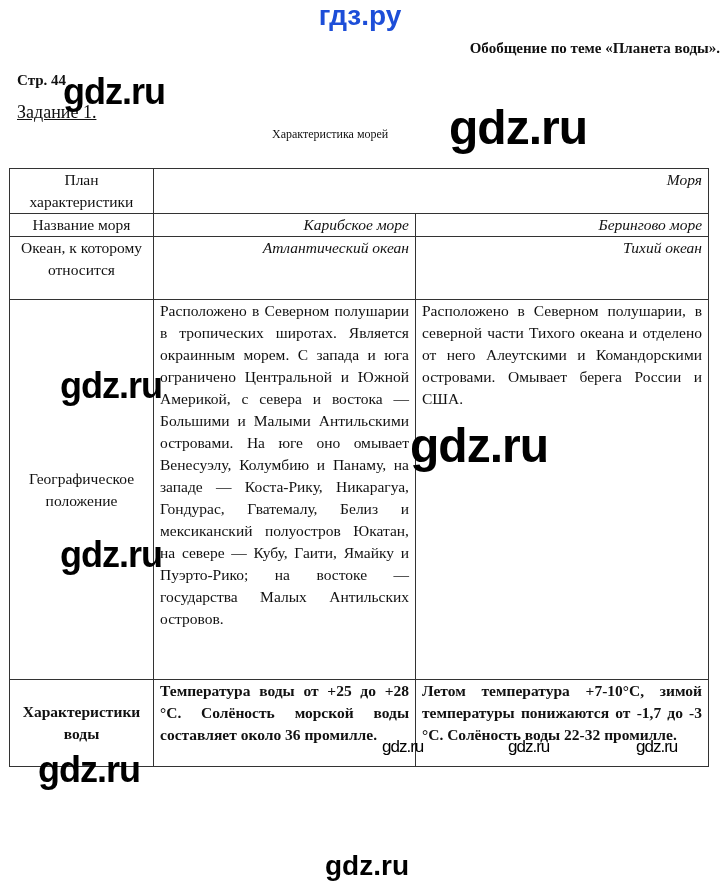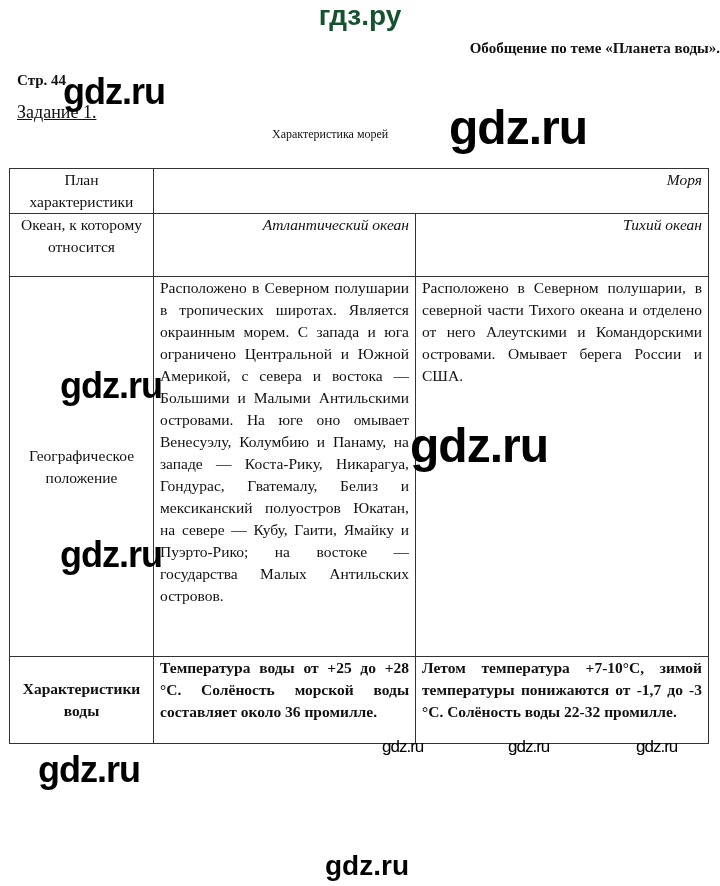--- a/index.html
+++ b/index.html
@@ -1,19 +1,19 @@
 <!DOCTYPE html>
 <html><head>
 <meta charset="utf-8">
 <style>
   html, body { margin: 0; padding: 0; background: #ffffff; }
   body { width: 720px; height: 886px; position: relative; overflow: hidden;
          font-family: "Liberation Serif", serif; color: #111; }
   .brand-top { position: absolute; top: 0px; left: 0; width: 720px; text-align: center;
-    font-family: "Liberation Sans", sans-serif; font-weight: bold; font-size: 28px; color: #14532d; line-height: 32px; }
+    font-family: "Liberation Sans", sans-serif; font-weight: bold; font-size: 28px; color: #1d4ed8; line-height: 32px; }
   .doc-title { position: absolute; top: 38px; left: 0; width: 720px; text-align: right;
     font-weight: bold; font-size: 15px; line-height: 20px; }
   .page-ref { position: absolute; top: 72px; left: 17px; font-weight: bold; font-size: 15px; }
   .task { position: absolute; top: 102px; left: 17px; font-size: 18px; text-decoration: underline; }
   .table-caption { position: absolute; top: 127px; left: 272px; font-size: 12px; }
   .wm { position: absolute; font-family: "Liberation Sans", sans-serif; font-weight: bold; color: #000; line-height: 1; }
   .wm-big { font-size: 48px; letter-spacing: -1px; }
   .wm-mid { font-size: 36px; letter-spacing: -1px; }
   .wm-small { font-size: 17px; font-weight: normal; letter-spacing: -1px; }
   .wm-foot { font-size: 28px; }
@@ -46,20 +46,25 @@
   <colgroup>
       <col class="c1">
       <col class="c2">
       <col class="c3">
     </colgroup>
   <tbody>
       <tr class="r-head">
     <td class="lbl">План характеристики</td>
     <td class="ctr" colspan="2">Моря</td>
   </tr>
+  <tr class="r-name">
+    <td class="lbl">Название моря</td>
+    <td class="ctr">Карибское море</td>
+    <td class="ctr">Берингово море</td>
+  </tr>
   <tr class="r-ocean">
     <td class="lbl">Океан, к которому относится</td>
     <td class="ctr">Атлантический океан</td>
     <td class="ctr">Тихий океан</td>
   </tr>
   <tr class="r-geo">
     <td class="lbl mid">Географическое положение</td>
     <td class="just">Расположено в Северном полушарии в тропических широтах. Является окраинным морем. С запада и юга ограничено Центральной и Южной Америкой, с севера и востока — Большими и Малыми Антильскими островами. На юге оно омывает Венесуэлу, Колумбию и Панаму, на западе — Коста-Рику, Никарагуа, Гондурас, Гватемалу, Белиз и мексиканский полуостров Юкатан, на севере — Кубу, Гаити, Ямайку и Пуэрто-Рико; на востоке — государства Малых Антильских островов.</td>
     <td class="just">Расположено в Северном полушарии, в северной части Тихого океана и отделено от него Алеутскими и Командорскими островами. Омывает берега России и США.</td>
   </tr>

